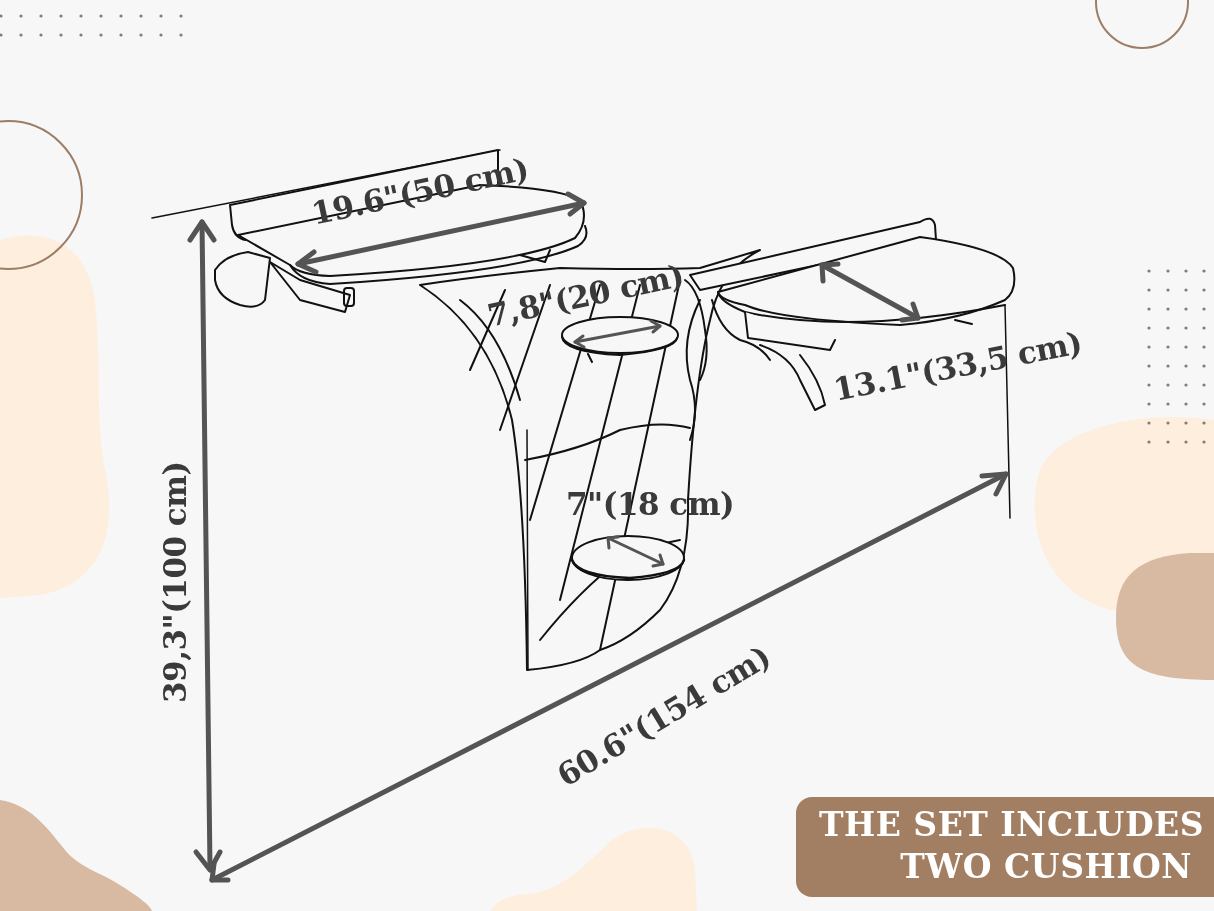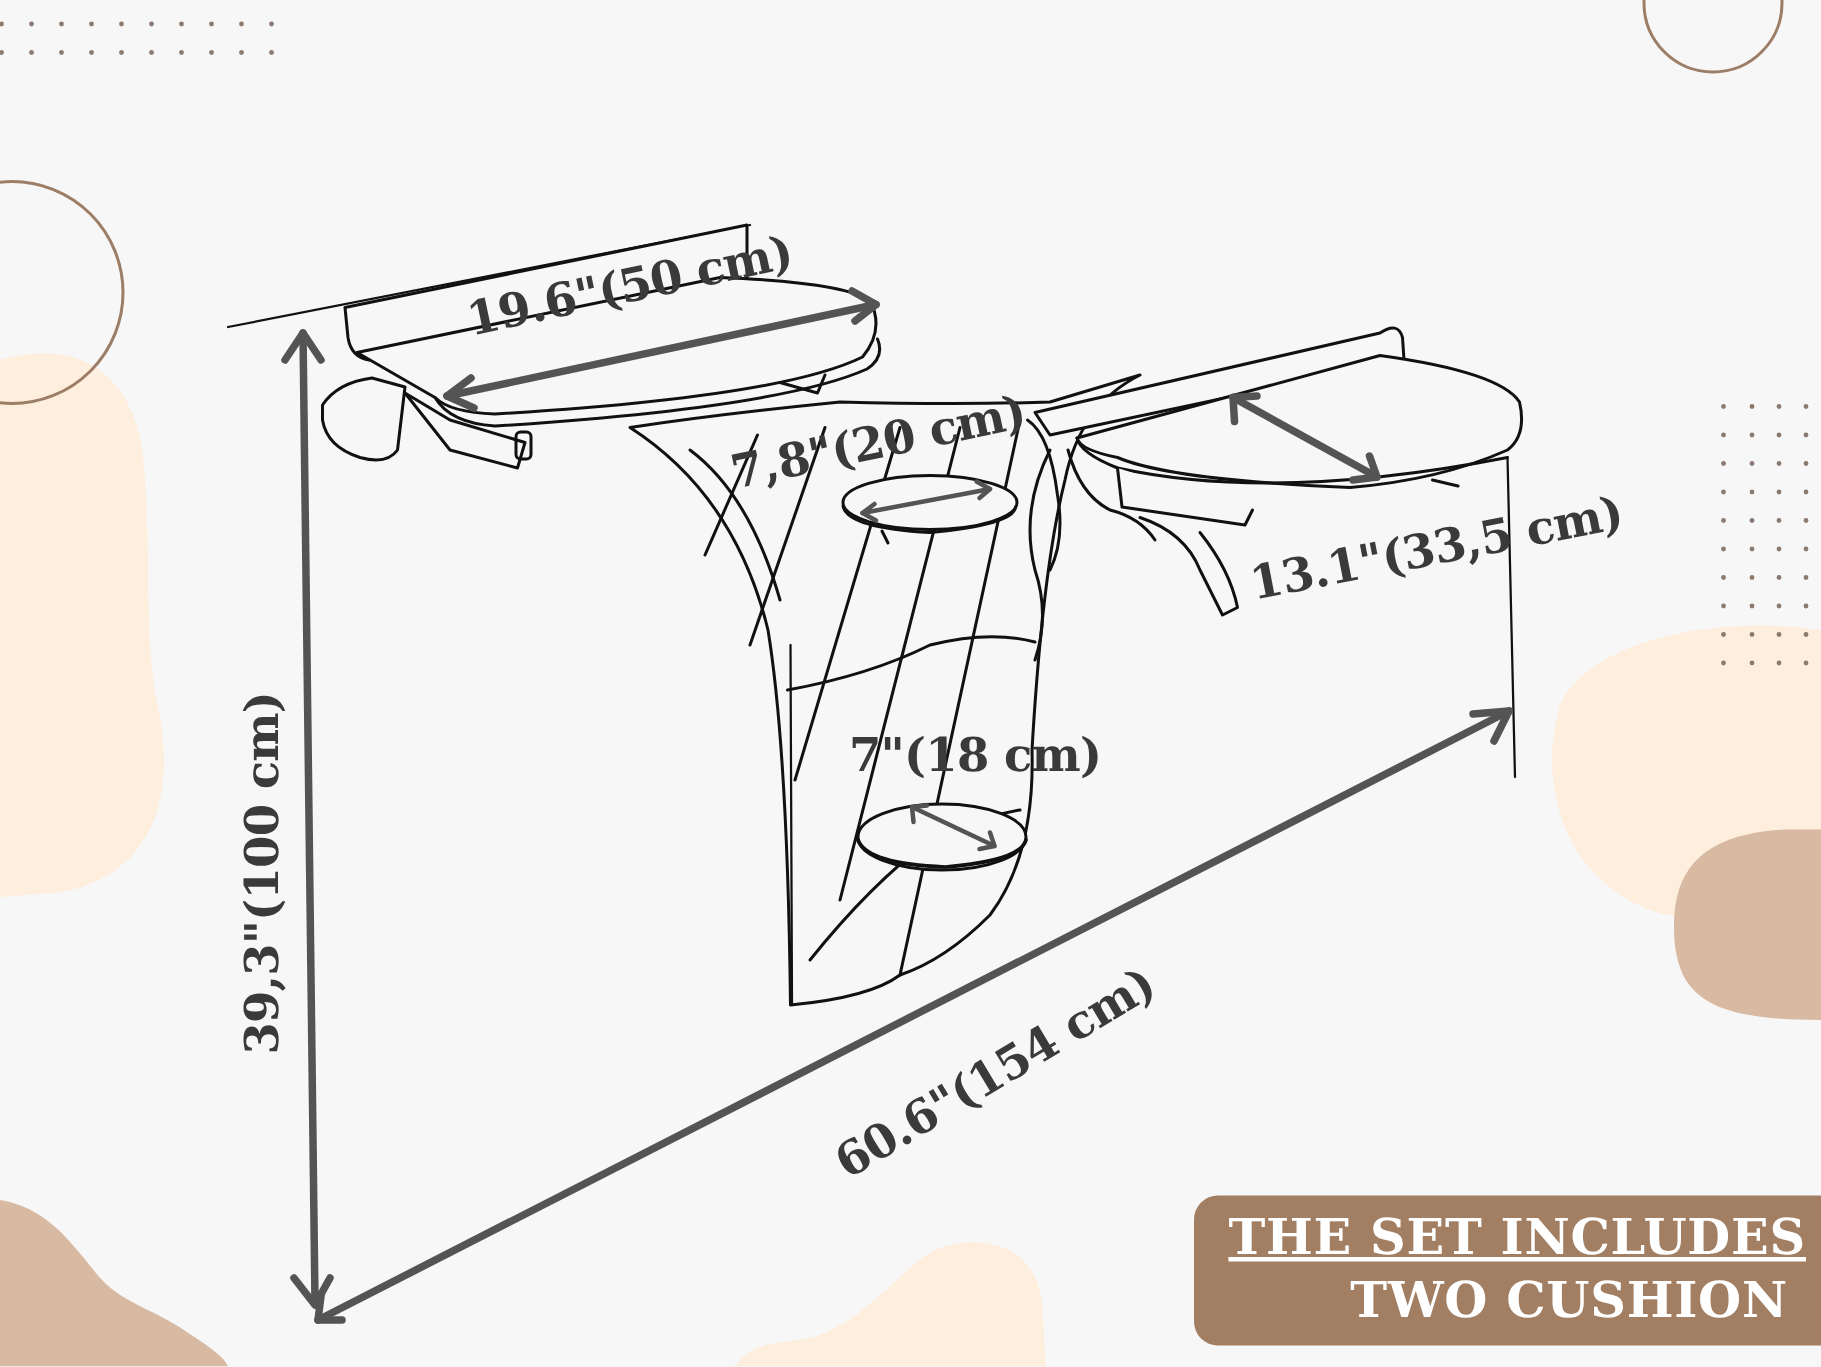--- a/index.html
+++ b/index.html
@@ -1,21 +1,21 @@
 <!DOCTYPE html>
 <html><head>
 <meta charset="utf-8">
 <style>
   html, body { margin: 0; padding: 0; }
   body { width: 1214px; height: 911px; background: #f7f7f8; position: relative; overflow: hidden; font-family: "DejaVu Serif", "Liberation Serif", serif; }
   .layer { position: absolute; left: 0; top: 0; width: 1214px; height: 911px; }
   .dim-label { position: absolute; font-family: "DejaVu Serif", serif; font-weight: bold; color: #3a3a3a; font-size: 31px; white-space: nowrap; letter-spacing: -0.5px; transform-origin: left center; }
   .banner { position: absolute; left: 796px; top: 797px; width: 430px; height: 100px; background: #a27f63; border-radius: 16px 0 0 16px; color: #fff; font-family: "DejaVu Serif", serif; font-weight: bold; }
   .banner .line { position: absolute; right: 36px; font-size: 33px; letter-spacing: 0.5px; white-space: nowrap; }
-  .banner .l1 { top: 8px; right: 22px; text-decoration: underline; }
+  .banner .l1 { top: 8px; right: 22px; }
   .banner .l2 { top: 50px; right: 34px; }
 </style>
 </head>
 <body>
 
 <svg class="layer" viewBox="0 0 1214 911" xmlns="http://www.w3.org/2000/svg">
 
   <path d="M0 240 C40 228 85 238 95 300 C102 370 95 420 105 470 C120 540 95 585 40 595 L0 598 Z" fill="#feeedd"></path>
 
   <circle cx="8" cy="195" r="74" fill="none" stroke="#9c7d66" stroke-width="2"></circle>

